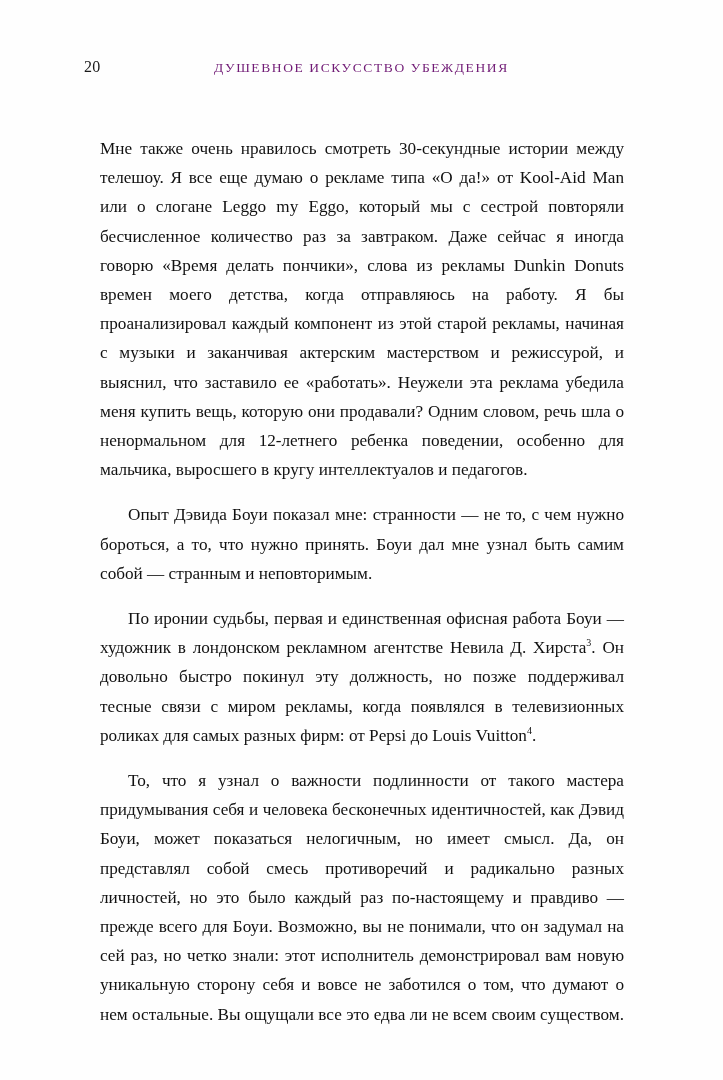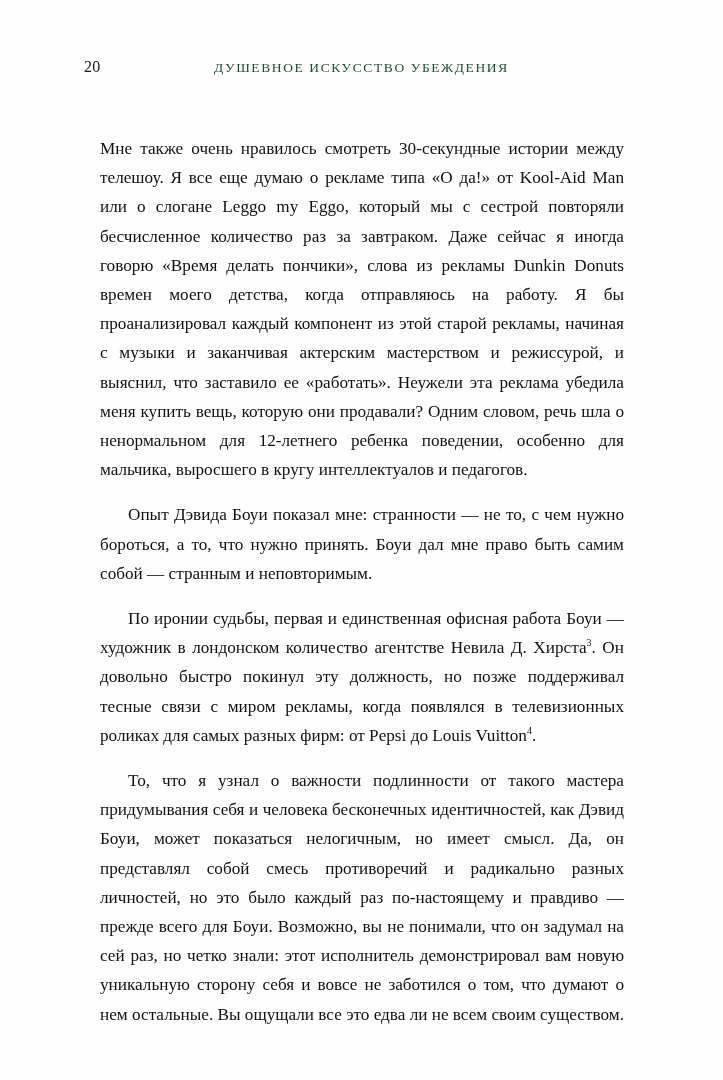--- a/index.html
+++ b/index.html
@@ -34,21 +34,21 @@
   .folio {
     font-size: 16px;
     letter-spacing: 0.3px;
     color: #1a1a1a;
     width: 60px;
     flex: none;
   }
   .head-title {
     font-size: 13.5px;
     letter-spacing: 1.6px;
-    color: #14532d;
+    color: #701a75;
     text-transform: uppercase;
     margin-left: 70px;
     white-space: nowrap;
   }
   .body-text {
     position: absolute;
     top: 118px;
     left: 84px;
     width: 556px;
     font-size: 17.2px;
@@ -74,18 +74,18 @@
 
 <div class="page">
 
   <div class="running-head">
     <span class="folio">20</span>
     <span class="head-title">ДУШЕВНОЕ ИСКУССТВО УБЕЖДЕНИЯ</span>
   </div>
 
   <div class="body-text">
     <p>Мне также очень нравилось смотреть 30-секундные истории между телешоу. Я все еще думаю о рекламе типа «О да!» от Kool-Aid Man или о слогане Leggo my Eggo, который мы с сестрой повторяли бесчисленное количество раз за завтраком. Даже сейчас я иногда говорю «Время делать пончики», слова из рекламы Dunkin Donuts времен моего детства, когда отправляюсь на работу. Я бы проанализировал каждый компонент из этой старой рекламы, начиная с музыки и заканчивая актерским мастерством и режиссурой, и выяснил, что заставило ее «работать». Неужели эта реклама убедила меня купить вещь, которую они продавали? Одним словом, речь шла о ненормальном для 12-летнего ребенка поведении, особенно для мальчика, выросшего в кругу интеллектуалов и педагогов.</p>
-    <p class="indent">Опыт Дэвида Боуи показал мне: странности — не то, с чем нужно бороться, а то, что нужно принять. Боуи дал мне право быть самим собой — странным и неповторимым.</p>
-    <p class="indent"><span>По иронии судьбы, первая и единственная офисная работа Боуи — художник в лондонском количество агентстве Невила Д. Хирста</span><sup>3</sup><span>. Он довольно быстро покинул эту должность, но позже поддерживал тесные связи с миром рекламы, когда появлялся в телевизионных роликах для самых разных фирм: от Pepsi до Louis Vuitton</span><sup>4</sup><span>.</span></p>
+    <p class="indent">Опыт Дэвида Боуи показал мне: странности — не то, с чем нужно бороться, а то, что нужно принять. Боуи дал мне узнал быть самим собой — странным и неповторимым.</p>
+    <p class="indent"><span>По иронии судьбы, первая и единственная офисная работа Боуи — художник в лондонском рекламном агентстве Невила Д. Хирста</span><sup>3</sup><span>. Он довольно быстро покинул эту должность, но позже поддерживал тесные связи с миром рекламы, когда появлялся в телевизионных роликах для самых разных фирм: от Pepsi до Louis Vuitton</span><sup>4</sup><span>.</span></p>
     <p class="indent">То, что я узнал о важности подлинности от такого мастера придумывания себя и человека бесконечных идентичностей, как Дэвид Боуи, может показаться нелогичным, но имеет смысл. Да, он представлял собой смесь противоречий и радикально разных личностей, но это было каждый раз по-настоящему и правдиво — прежде всего для Боуи. Возможно, вы не понимали, что он задумал на сей раз, но четко знали: этот исполнитель демонстрировал вам новую уникальную сторону себя и вовсе не заботился о том, что думают о нем остальные. Вы ощущали все это едва ли не всем своим существом.</p>
   </div>
 
 </div>
 
 </body></html>

